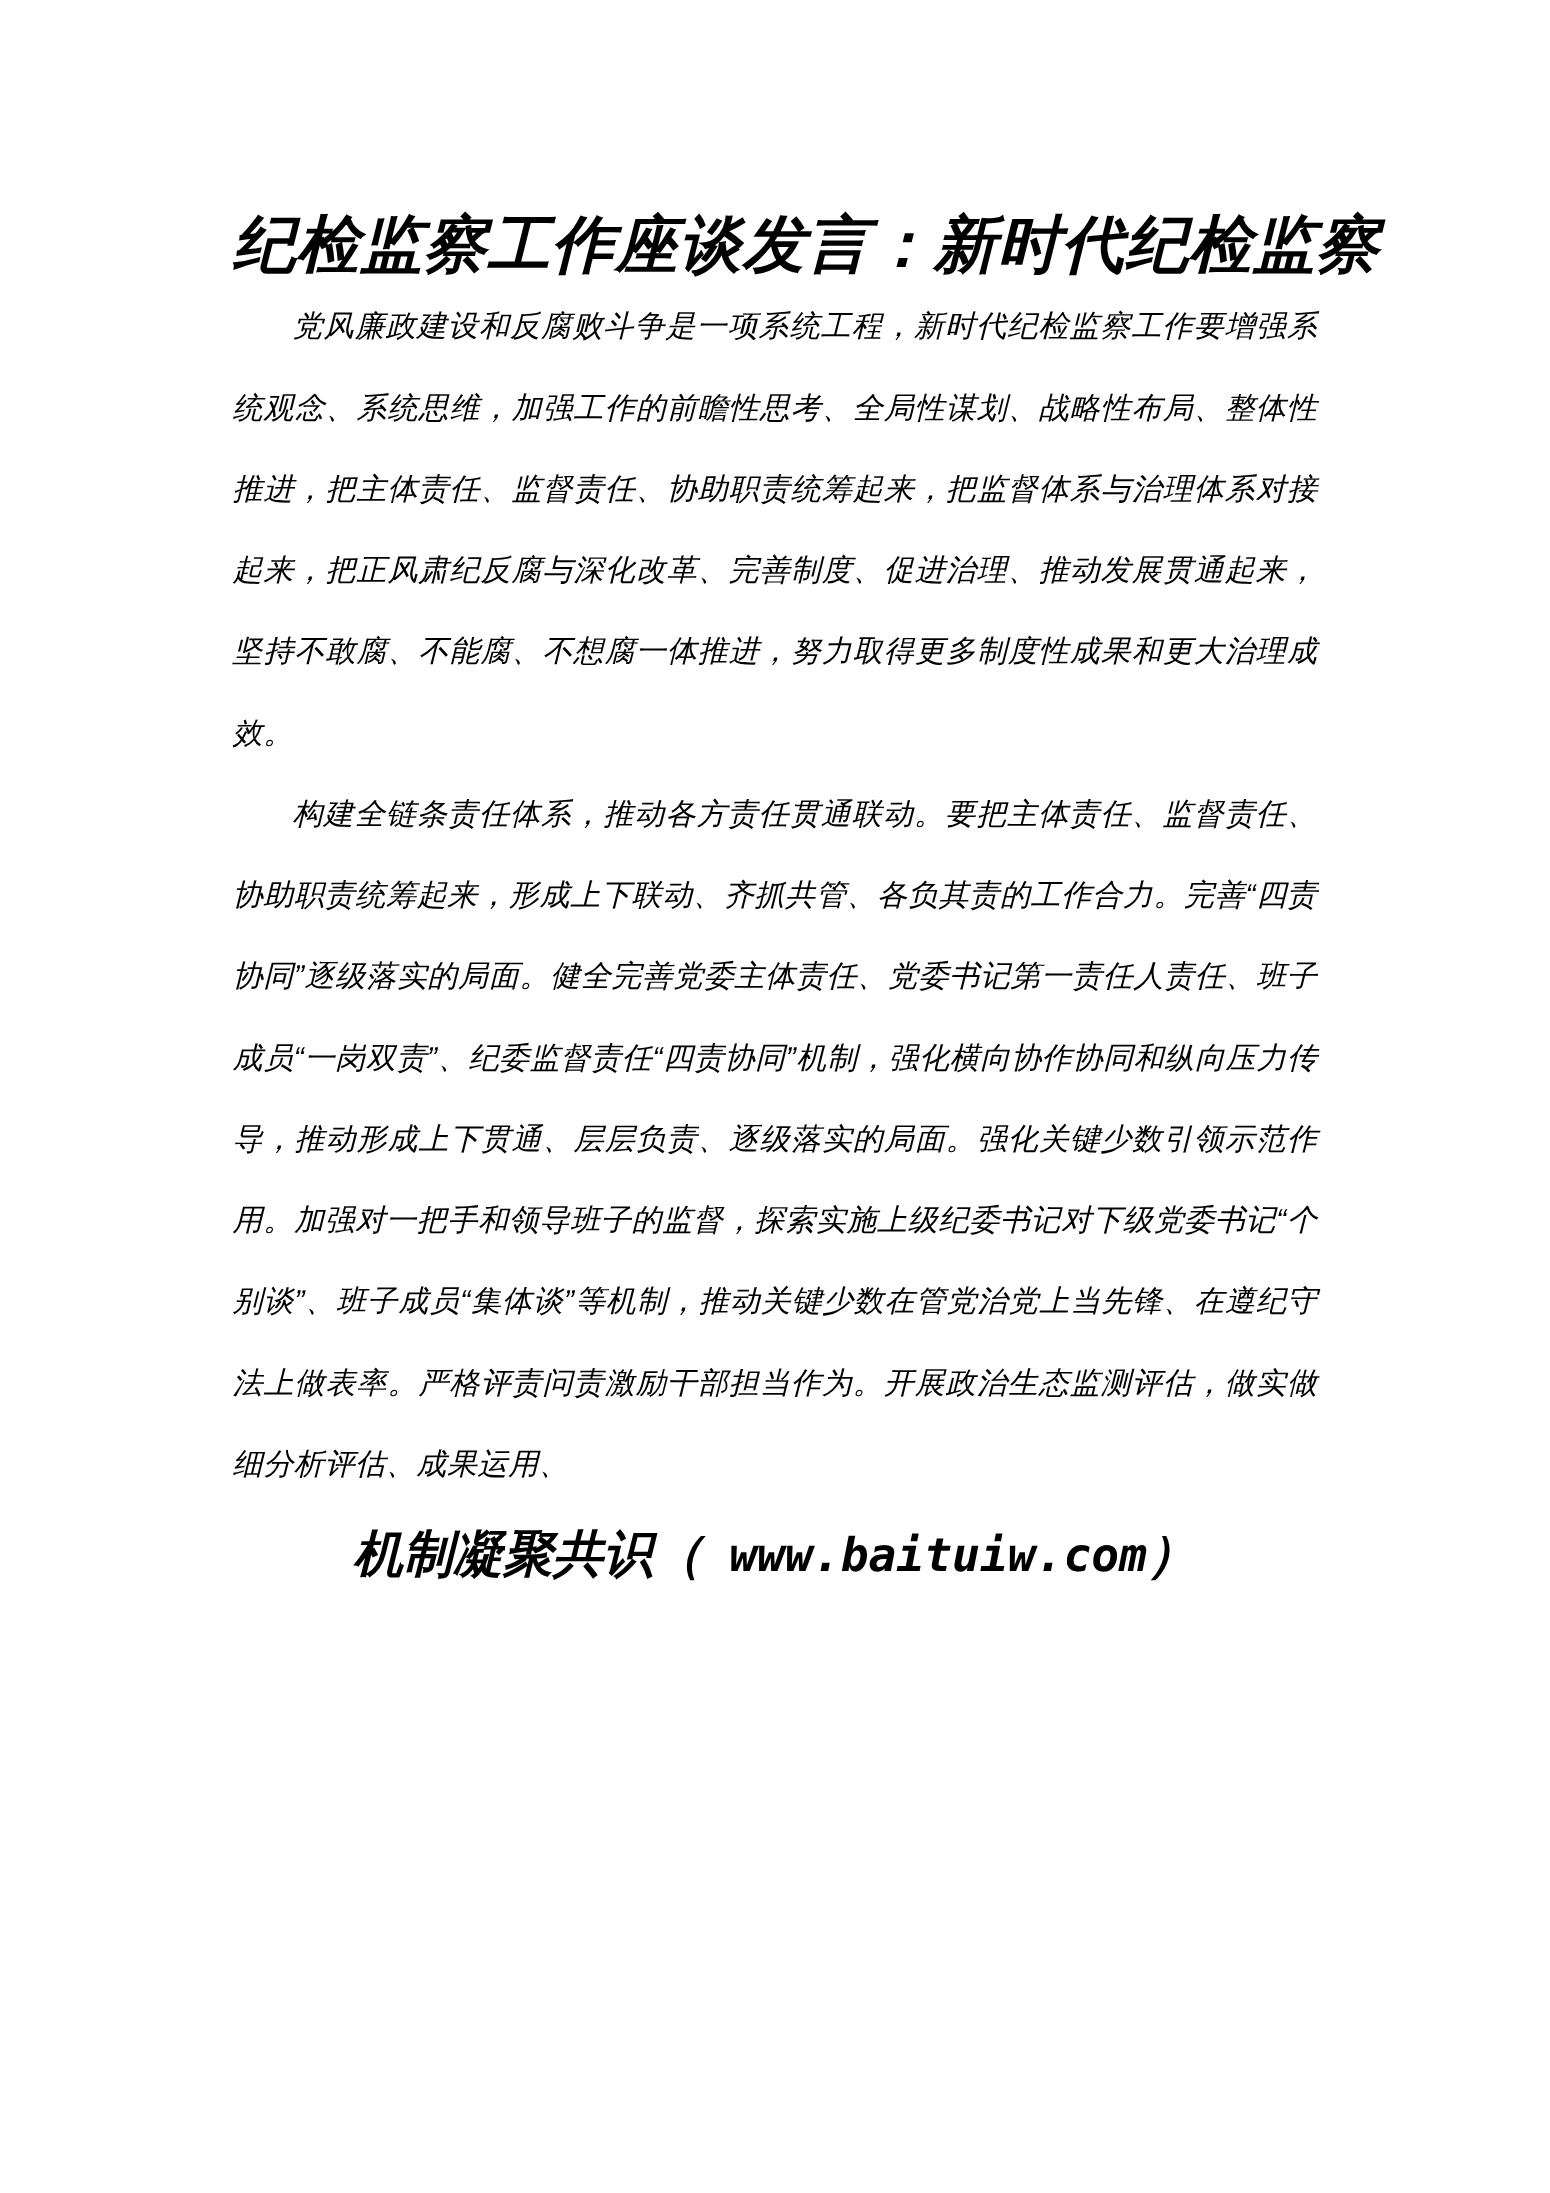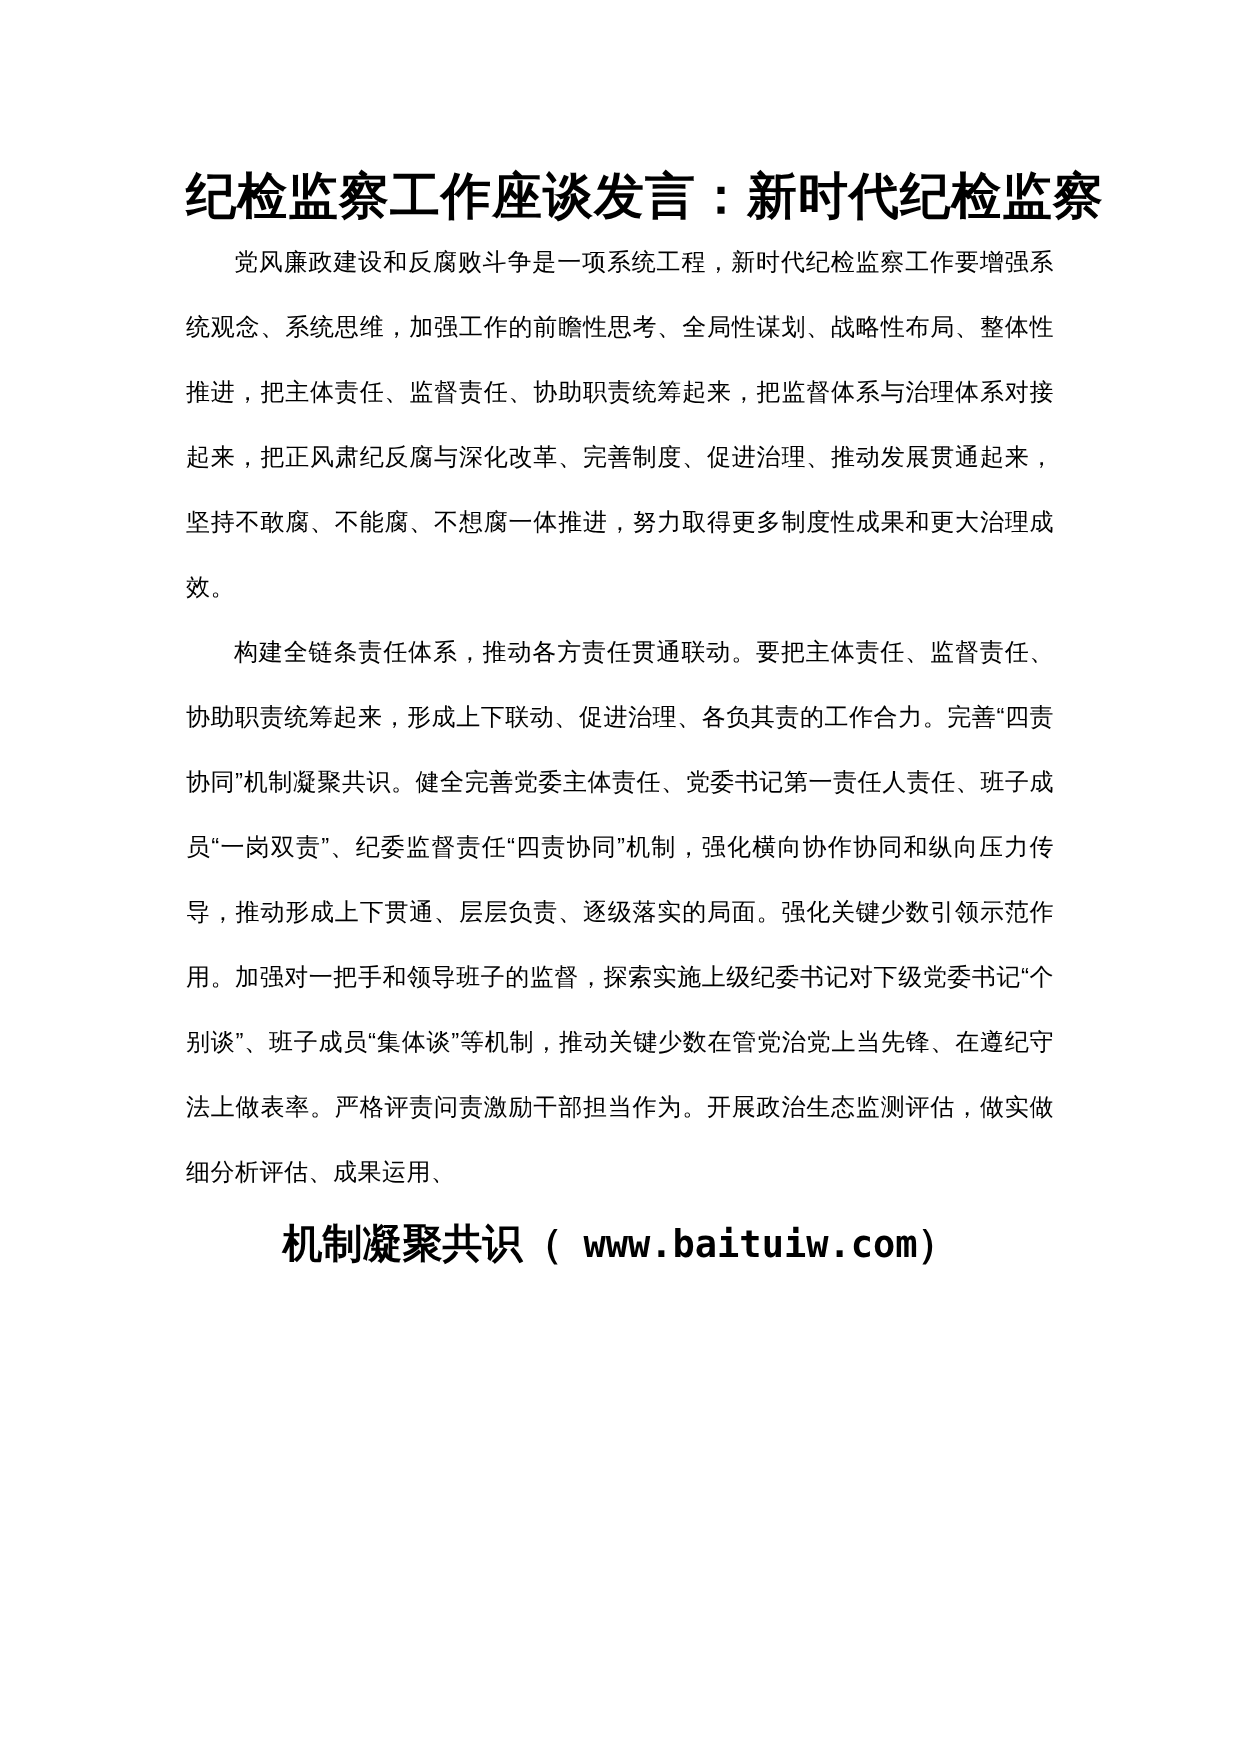--- a/index.html
+++ b/index.html
@@ -11,20 +11,21 @@
       position: relative;
       width: 1240px;
       height: 1468px;
       margin: 0 auto;
       background: #ffffff;
       color: #000000;
       box-sizing: border-box;
       padding: 164px 186px 0 186px;
       overflow: hidden;
       font-family: "Liberation Sans", sans-serif;
+      font-style: italic;
     }
     .doc-title {
       margin: 0;
       padding: 0;
       font-size: 50px;
       font-weight: 700;
       line-height: 65px;
       text-align: center;
       letter-spacing: 1px;
     }
@@ -63,17 +64,17 @@
 <body>
 
 <div class="page">
 
   <h1 class="doc-title">
     <span class="title-line">纪检监察工作座谈发言：新时代纪检监察</span>
   </h1>
 
   <p class="body-para">党风廉政建设和反腐败斗争是一项系统工程，新时代纪检监察工作要增强系统观念、系统思维，加强工作的前瞻性思考、全局性谋划、战略性布局、整体性推进，把主体责任、监督责任、协助职责统筹起来，把监督体系与治理体系对接起来，把正风肃纪反腐与深化改革、完善制度、促进治理、推动发展贯通起来，坚持不敢腐、不能腐、不想腐一体推进，努力取得更多制度性成果和更大治理成效。</p>
 
-  <p class="body-para">构建全链条责任体系，推动各方责任贯通联动。要把主体责任、监督责任、协助职责统筹起来，形成上下联动、促进治理、各负其责的工作合力。完善“四责协同”机制凝聚共识。健全完善党委主体责任、党委书记第一责任人责任、班子成员“一岗双责”、纪委监督责任“四责协同”机制，强化横向协作协同和纵向压力传导，推动形成上下贯通、层层负责、逐级落实的局面。强化关键少数引领示范作用。加强对一把手和领导班子的监督，探索实施上级纪委书记对下级党委书记“个别谈”、班子成员“集体谈”等机制，推动关键少数在管党治党上当先锋、在遵纪守法上做表率。严格评责问责激励干部担当作为。开展政治生态监测评估，做实做细分析评估、成果运用、</p>
+  <p class="body-para">构建全链条责任体系，推动各方责任贯通联动。要把主体责任、监督责任、协助职责统筹起来，形成上下联动、齐抓共管、各负其责的工作合力。完善“四责协同”逐级落实的局面。健全完善党委主体责任、党委书记第一责任人责任、班子成员“一岗双责”、纪委监督责任“四责协同”机制，强化横向协作协同和纵向压力传导，推动形成上下贯通、层层负责、逐级落实的局面。强化关键少数引领示范作用。加强对一把手和领导班子的监督，探索实施上级纪委书记对下级党委书记“个别谈”、班子成员“集体谈”等机制，推动关键少数在管党治党上当先锋、在遵纪守法上做表率。严格评责问责激励干部担当作为。开展政治生态监测评估，做实做细分析评估、成果运用、</p>
 
   <div class="footer"><span>机制凝聚共识</span><span>（</span><span class="footer-url">www.baituiw.com</span><span>）</span></div>
 
 </div>
 
 </body></html>

